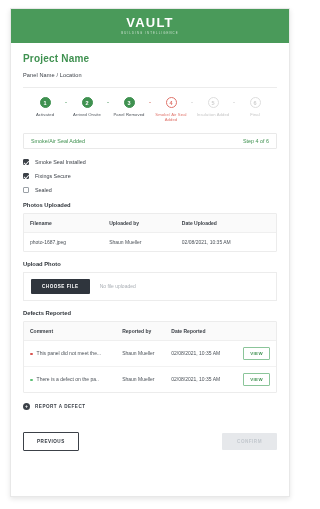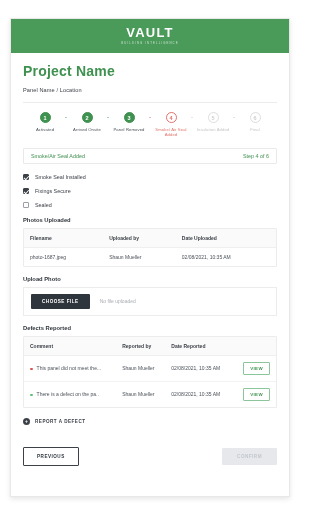--- a/index.html
+++ b/index.html
@@ -5,21 +5,21 @@
   * { box-sizing: border-box; margin: 0; padding: 0; }
   html, body {
     width: 300px; height: 509px;
     background: #ffffff;
     font-family: "Liberation Sans", sans-serif;
     -webkit-font-smoothing: antialiased;
   }
   .page {
     width: 300px; height: 509px;
     background: #ffffff;
-    padding: 18px 10px 12px 10px;
+    padding: 8px 10px 12px 10px;
     position: relative;
     overflow: hidden;
   }
   .card {
     background: #ffffff;
     border: 1px solid #e8e8e8;
     box-shadow: 0 2px 5px rgba(0,0,0,0.10);
     width: 100%;
     height: 100%;
     overflow: hidden;
@@ -55,21 +55,21 @@
 
   
   .body {
     flex: 1;
     padding: 10px 12px 0 12px;
     overflow: hidden;
   }
 
   .proj-title {
     color: #3f9150;
-    font-size: 14px;
+    font-size: 10px;
     font-weight: bold;
     letter-spacing: 0.2px;
   }
   .proj-sub {
     color: #3c4148;
     font-size: 5.6px;
     margin-top: 8px;
     letter-spacing: 0.1px;
   }
 

